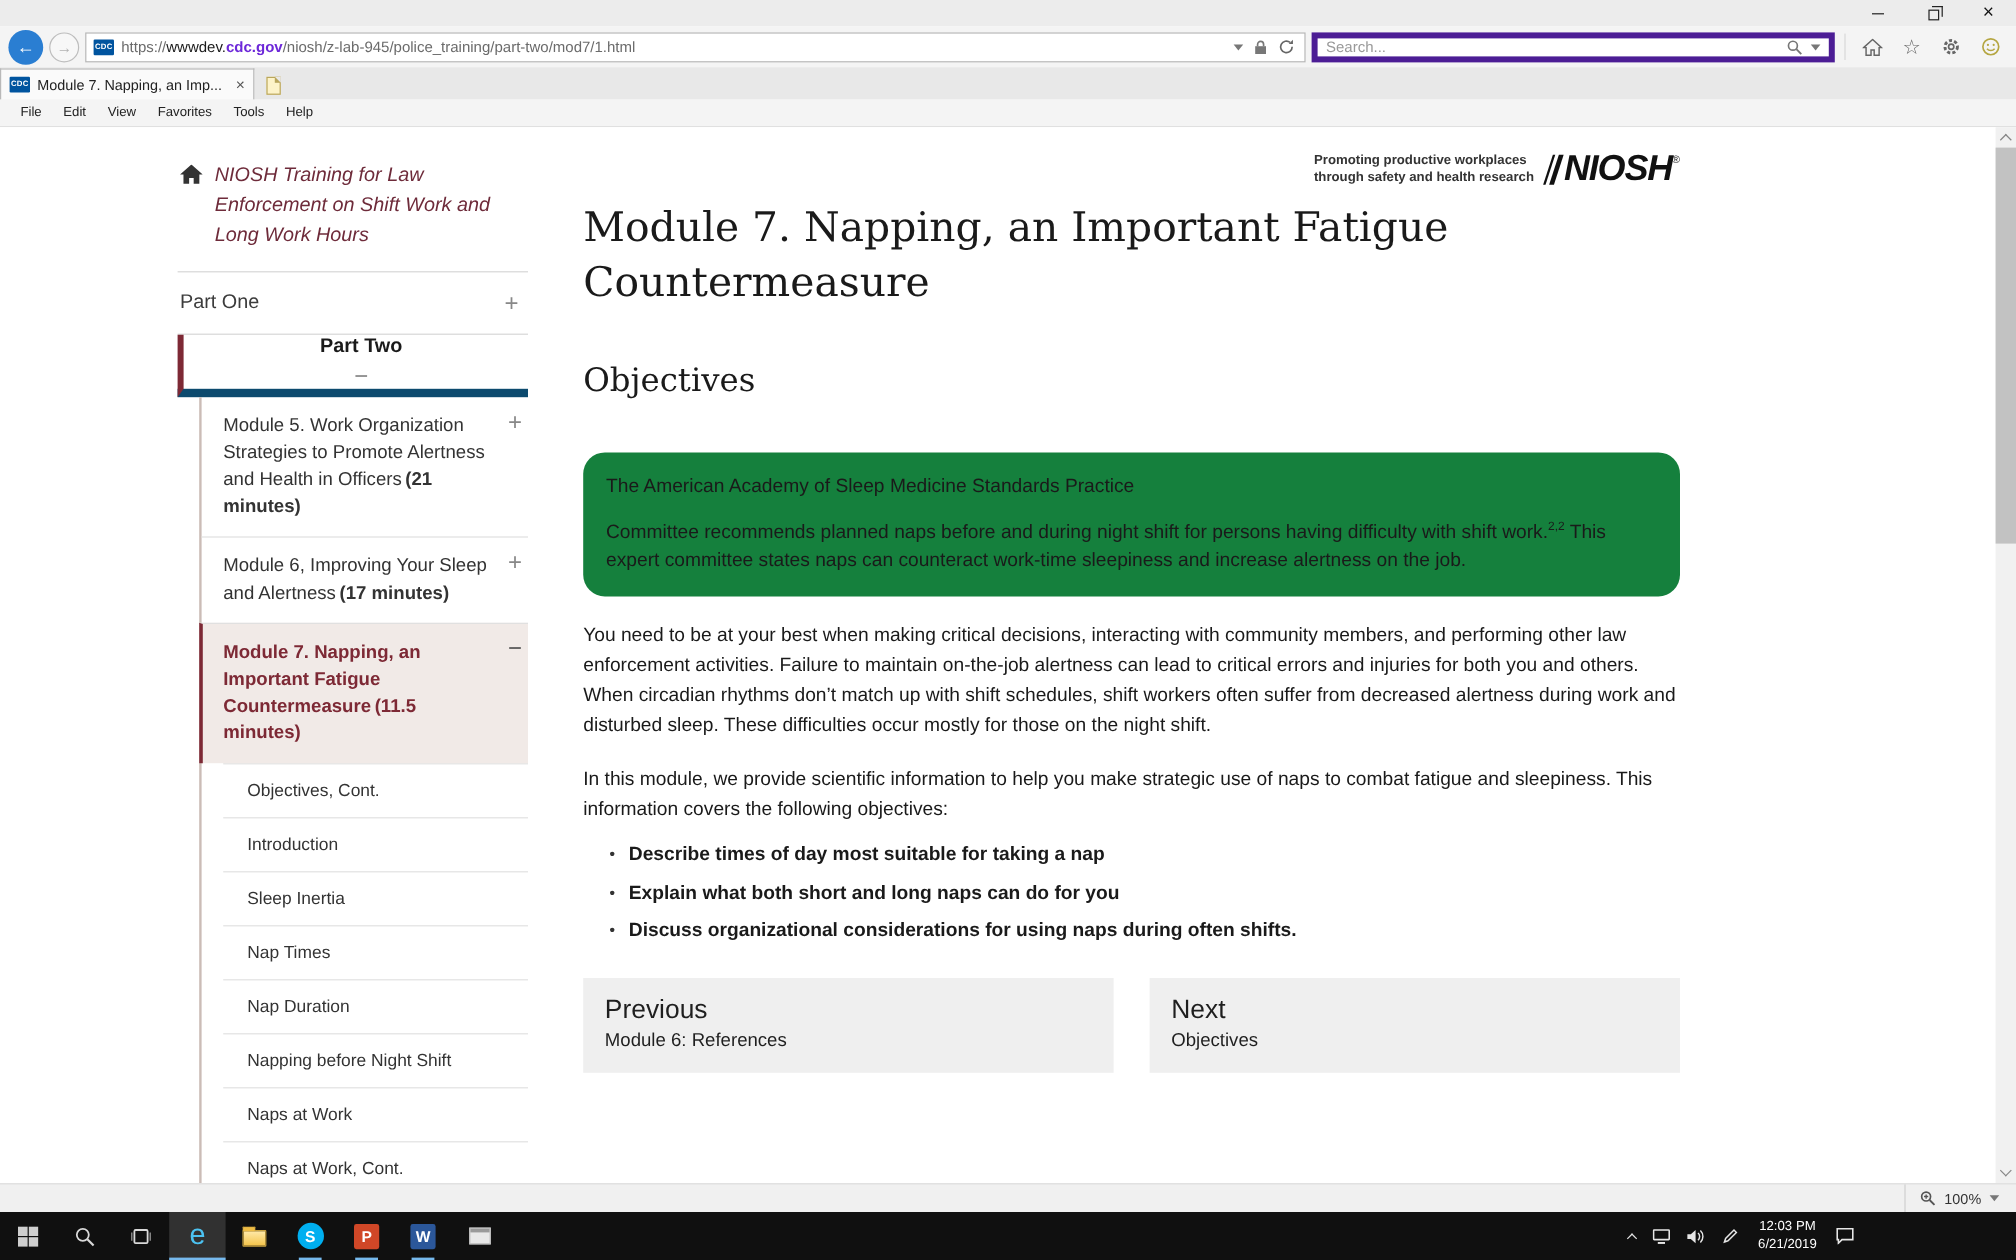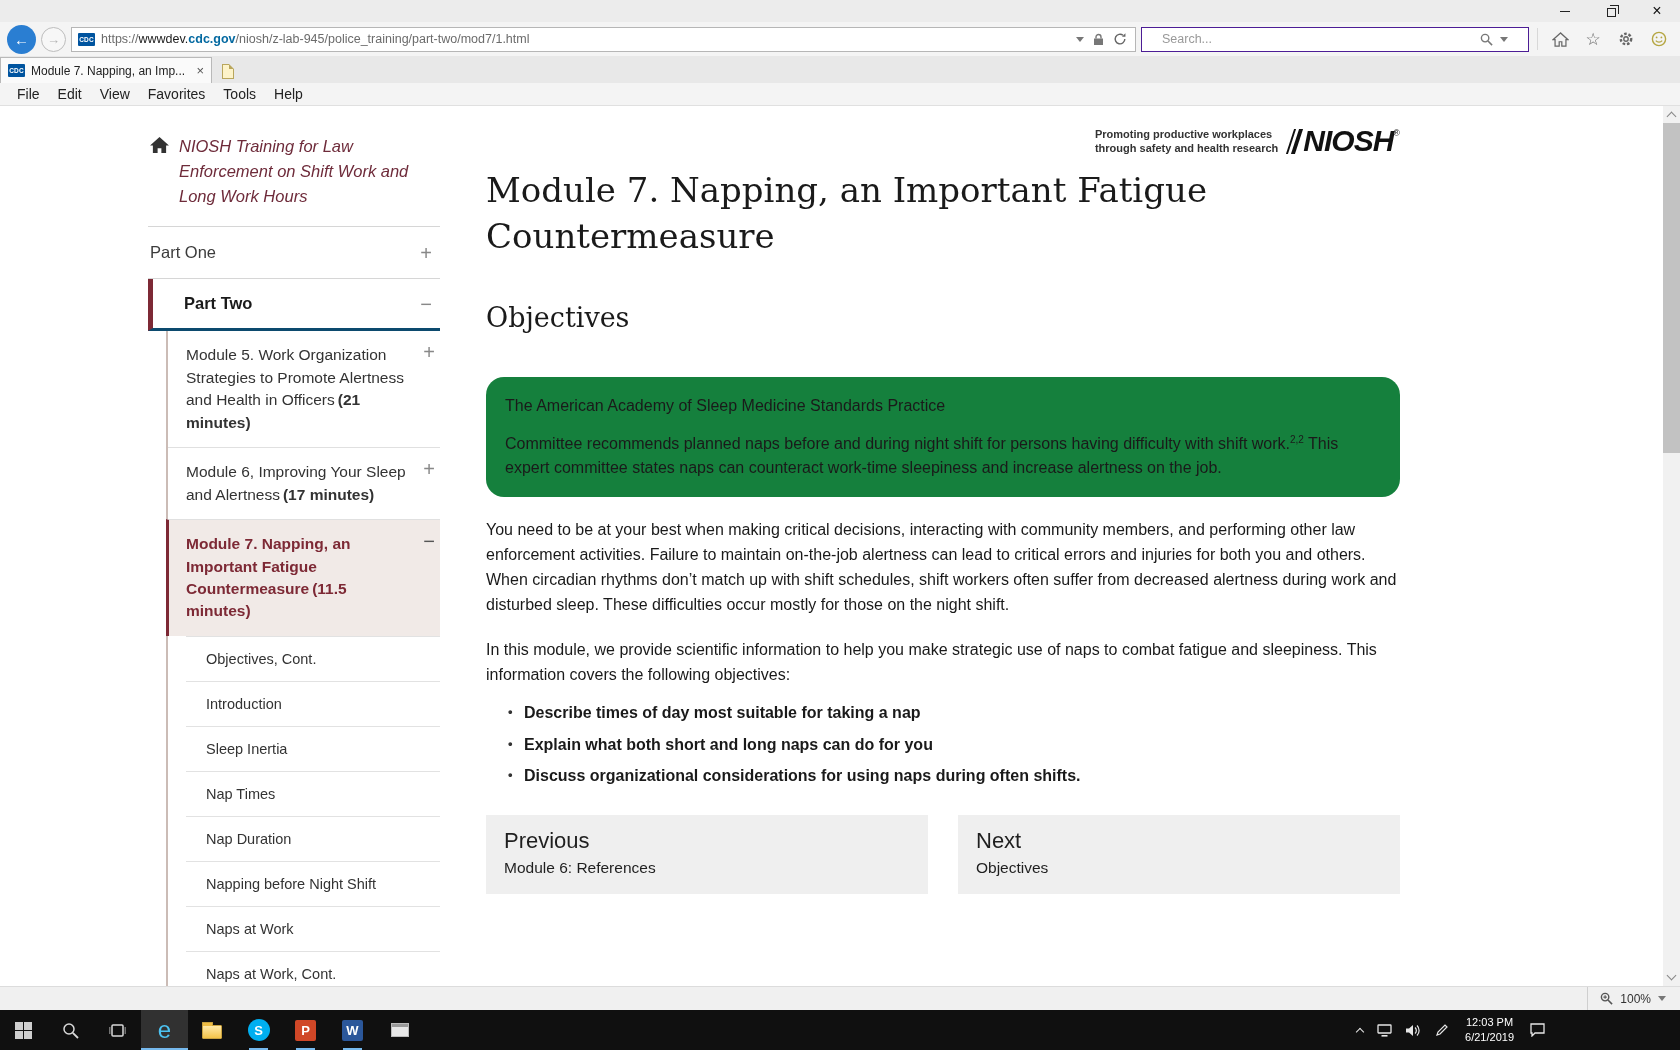--- a/index.html
+++ b/index.html
@@ -15,41 +15,41 @@
   .close-glyph{font-size:16px;line-height:1;color:#111;}
 
   
   .nav-row{height:34px;background:#f4f4f4;display:flex;align-items:center;padding:0 7px;gap:5px;flex-shrink:0;}
   .back-btn{width:29px;height:29px;border-radius:50%;background:#2a7ed2;color:#fff;display:flex;align-items:center;justify-content:center;font-size:15px;flex-shrink:0;}
   .fwd-btn{width:25px;height:25px;border-radius:50%;border:1px solid #bdbdbd;color:#b3b3b3;display:flex;align-items:center;justify-content:center;font-size:13px;flex-shrink:0;background:#f7f7f7;}
   .address-bar{flex:1;height:25px;border:1px solid #b6b6b6;background:#fff;display:flex;align-items:center;padding:0 6px;gap:6px;min-width:0;}
   .favicon{min-width:17px;height:13px;background:#00549f;color:#fff;font-size:6.5px;font-weight:bold;display:flex;align-items:center;justify-content:center;border-radius:1px;letter-spacing:.2px;}
   .url{flex:1;font-size:12.5px;white-space:nowrap;overflow:hidden;color:#6b6b6b;}
   .url .seg-dark{color:#1a1a1a;}
-  .url .seg-domain{color:#0369a1;font-weight:bold;}
+  .url .seg-domain{color:#6d28d9;font-weight:bold;}
   .addr-right{display:flex;align-items:center;gap:9px;padding-right:2px;}
   .caret-down{width:0;height:0;border-left:4px solid transparent;border-right:4px solid transparent;border-top:5px solid #777;display:inline-block;}
-  .search-box{width:388px;height:25px;border:1px solid #4c1d95;background:#fff;display:flex;align-items:center;padding:0 20px;gap:7px;flex-shrink:0;}
+  .search-box{width:436px;height:25px;border:5px solid #4c1d95;background:#fff;display:flex;align-items:center;padding:0 7px;gap:7px;flex-shrink:0;}
   .search-input{flex:1;border:none;outline:none;font-size:12.5px;color:#444;background:transparent;font-family:inherit;min-width:0;}
   .search-input::placeholder{color:#999;}
   .tool-sep{width:1px;height:22px;background:#d8d8d8;margin:0 3px;flex-shrink:0;}
   .tb-icon{width:28px;height:28px;display:flex;align-items:center;justify-content:center;flex-shrink:0;}
   .star-glyph{font-size:17px;color:#666;line-height:1;}
 
   
   .tab-row{height:27px;background:#e8e8e8;display:flex;align-items:flex-end;flex-shrink:0;}
   .tab{width:212px;height:26px;background:#fafafa;border:1px solid #b9b9b9;border-bottom:none;display:flex;align-items:center;gap:6px;padding:0 7px;font-size:12px;color:#222;}
   .tab-title{flex:1;white-space:nowrap;overflow:hidden;}
   .tab-close{color:#555;font-size:13px;line-height:1;}
   .newtab-btn{width:32px;height:24px;display:flex;align-items:center;justify-content:center;}
   .newtab-page{width:12px;height:15px;background:#fdf3c9;border:1px solid #b9a65c;position:relative;}
   .newtab-page::before{content:"";position:absolute;top:-1px;right:-1px;border-style:solid;border-width:0 5px 5px 0;border-color:#e8e8e8 #e8e8e8 #b9a65c #b9a65c;}
 
   
-  .menu-bar{height:23px;background:#f4f4f4;display:flex;align-items:center;padding-left:8px;font-size:14px;color:#222;flex-shrink:0;border-bottom:1px solid #e0e0e0;}
+  .menu-bar{height:23px;background:#f4f4f4;display:flex;align-items:center;padding-left:8px;font-size:11px;color:#222;flex-shrink:0;border-bottom:1px solid #e0e0e0;}
   .menu-item{padding:0 9px;height:100%;display:flex;align-items:center;}
 
   
   .viewport{flex:1;display:flex;min-height:0;background:#fff;}
   .page{flex:1;overflow:hidden;display:flex;padding:18px 0 0 148px;gap:46px;min-width:0;}
   .scrollbar{width:17px;background:#f1f1f1;display:flex;flex-direction:column;flex-shrink:0;}
   .scroll-btn{height:17px;display:flex;align-items:center;justify-content:center;}
   .chev{width:7px;height:7px;border:solid #868686;border-width:0 1.6px 1.6px 0;display:block;}
   .chev.up{transform:rotate(-135deg);margin-top:4px;}
   .chev.down{transform:rotate(45deg);margin-bottom:4px;}
@@ -58,21 +58,21 @@
 
   
   .status-bar{height:24px;background:#f0f0f0;border-top:1px solid #dcdcdc;display:flex;justify-content:flex-end;align-items:center;flex-shrink:0;}
   .zoom-ctl{display:flex;align-items:center;gap:7px;padding:0 14px 0 12px;border-left:1px solid #cfcfcf;height:100%;font-size:12px;color:#333;}
 
   
   .sidebar{width:292px;flex-shrink:0;color:#333;}
   .side-home{display:flex;gap:10px;padding:10px 2px 18px 2px;border-bottom:1px solid #d6d6d6;align-items:flex-start;font-style:italic;}
   .side-home-text{font-size:16.5px;line-height:1.5;color:#6e2b3a;}
   .part-row{display:flex;justify-content:space-between;align-items:center;min-height:52px;border-bottom:1px solid #d6d6d6;font-size:16.5px;color:#3c3c3c;padding:0 8px 0 2px;}
-  .part-row.part-two{font-weight:bold;color:#1a1a1a;border-left:5px solid #7d2935;padding-left:31px;border-bottom:3px solid #0c4a6e;}
+  .part-row.part-two{font-weight:bold;color:#1a1a1a;border-left:5px solid #7d2935;padding-left:17px;border-bottom:7px solid #0c4a6e;flex-direction:column;}
   .toggle{font-size:20px;color:#888;font-weight:normal;line-height:1;}
   .modules{margin-left:18px;border-left:2px solid #cbbcb6;}
   .module-row{position:relative;border-top:1px solid #e0e0e0;padding:13px 26px 13px 18px;font-size:15.5px;line-height:1.45;color:#333;}
   .module-row:first-child{border-top:none;}
   .module-row .toggle{position:absolute;top:11px;right:5px;}
   .dur{font-weight:bold;margin-left:3px;}
   .module-row.module-active{background:#f1eae7;border-left:3px solid #7d2935;margin-left:-2px;padding-left:17px;color:#7d2935;font-weight:bold;}
   .module-row.module-active .toggle{color:#555;}
   .sub-list{margin-left:18px;}
   .sub-row{border-top:1px solid #e2e2e2;padding:14px 6px 14px 20px;font-size:14.5px;color:#333;}

